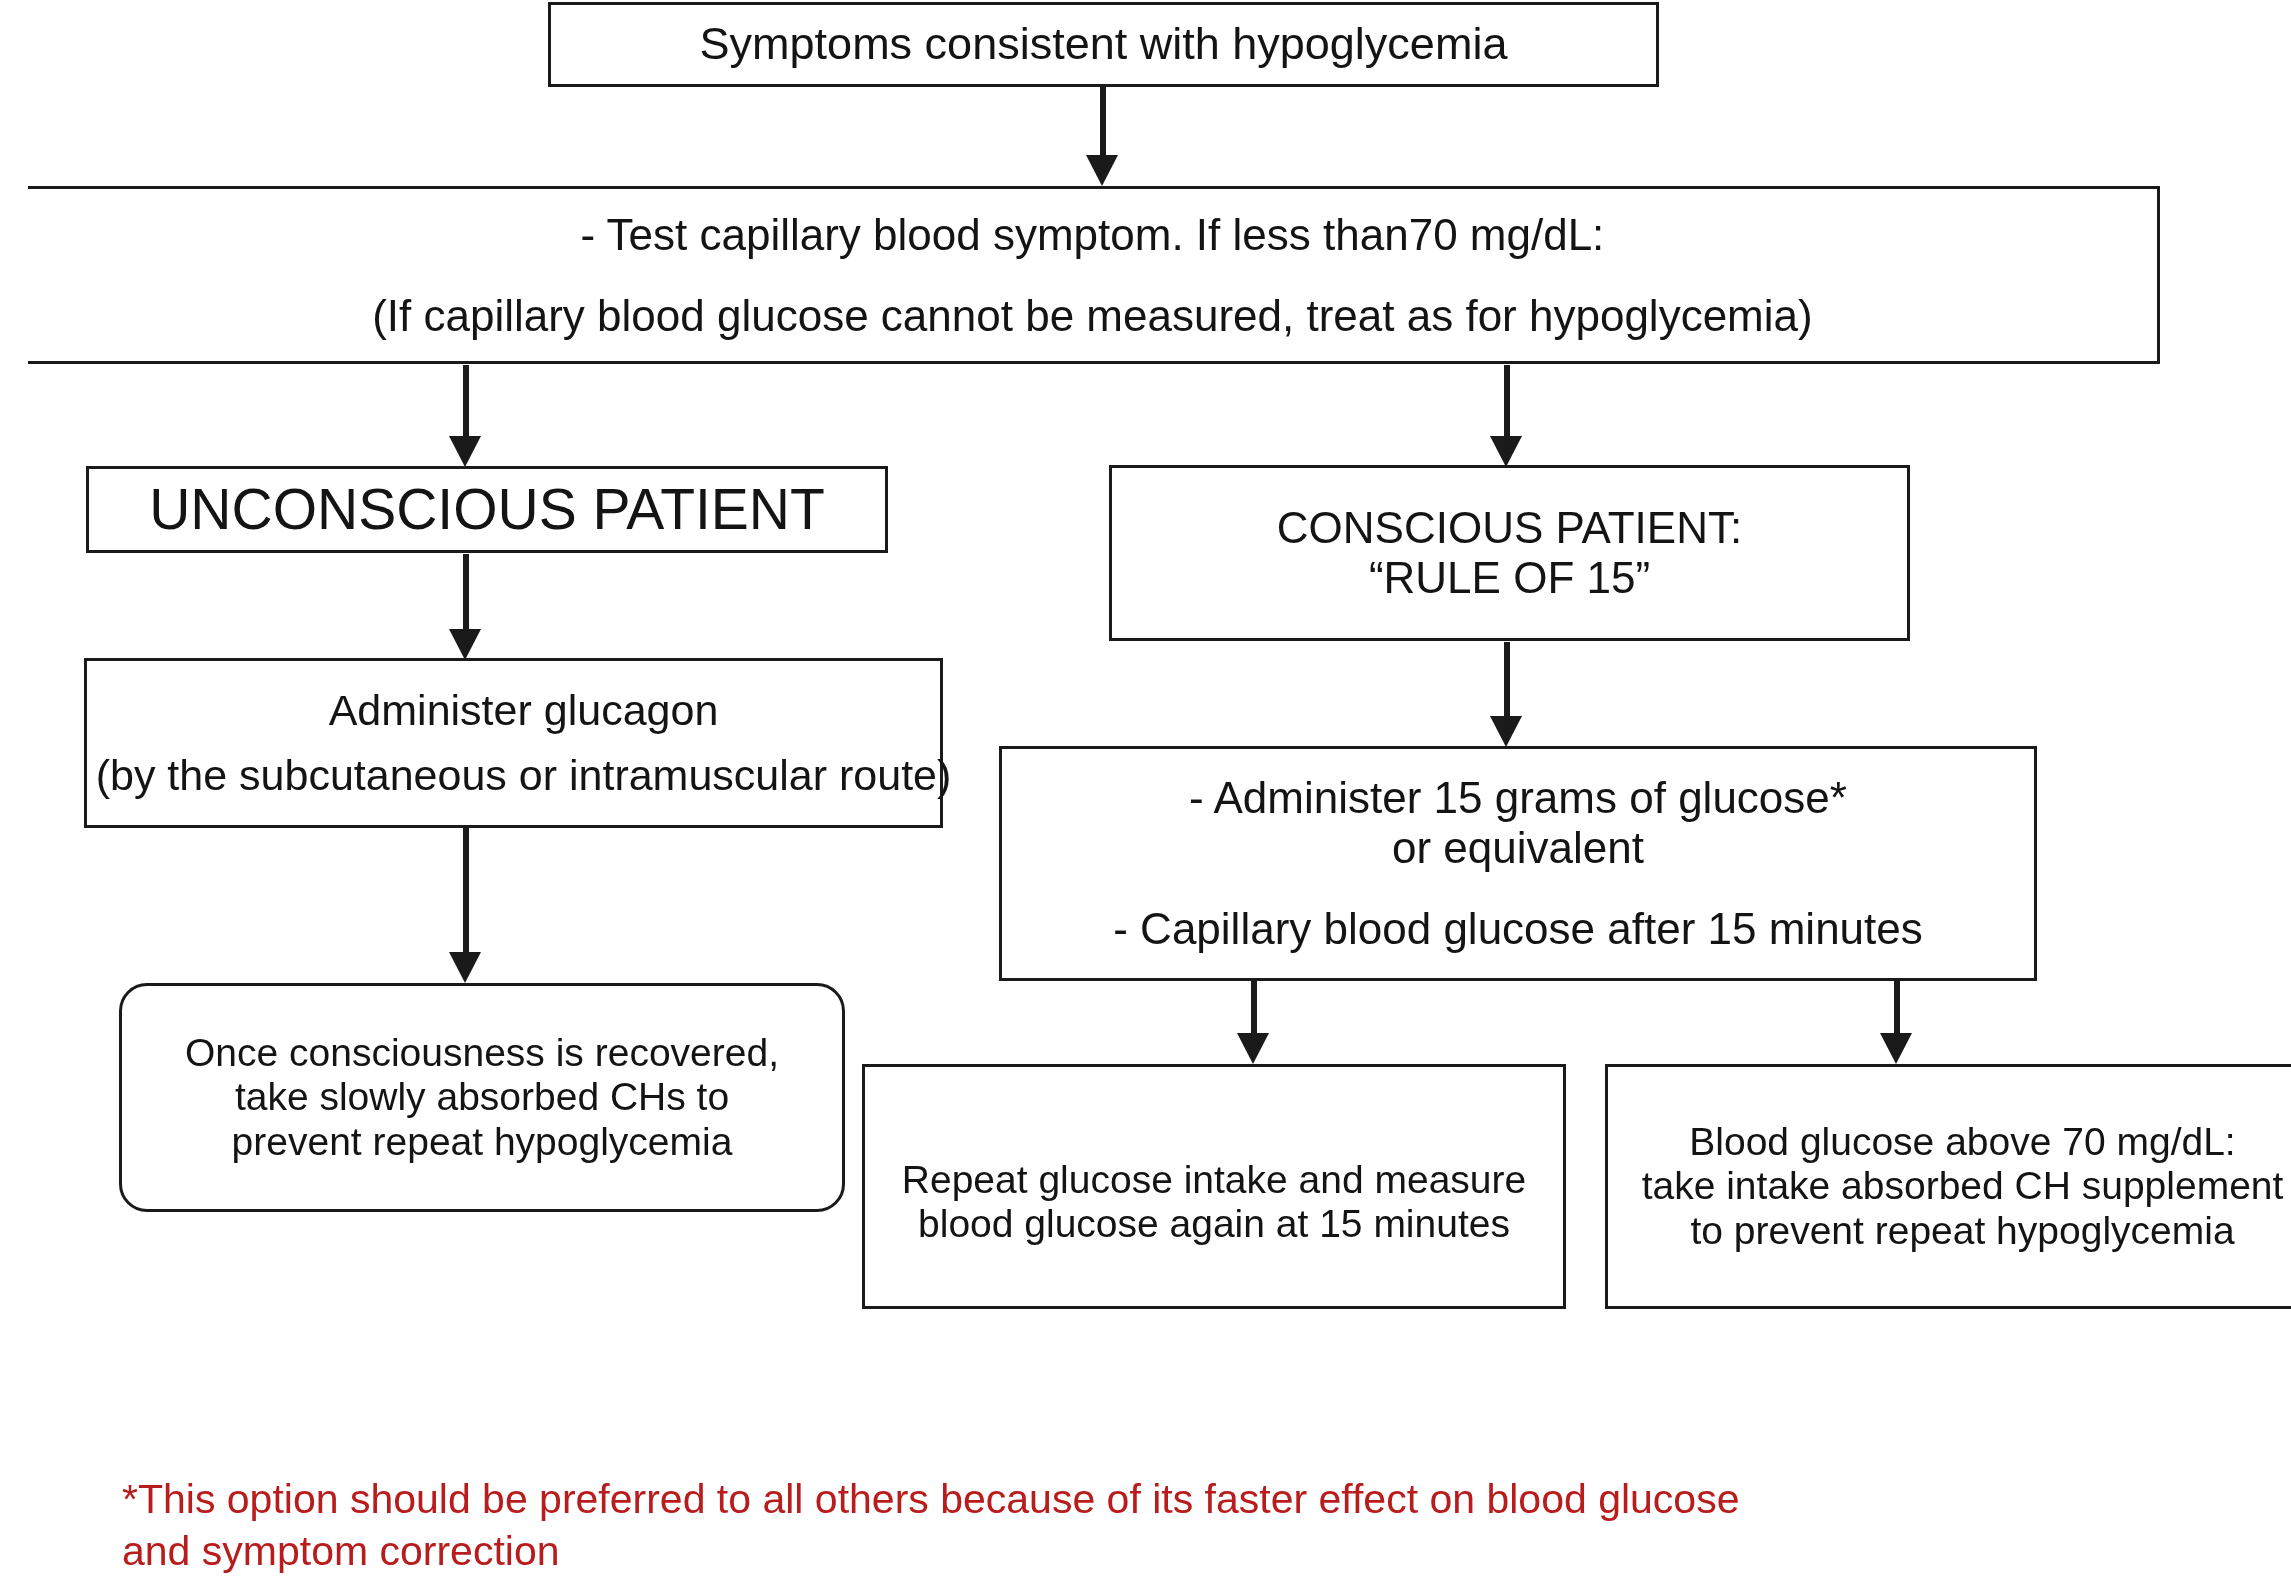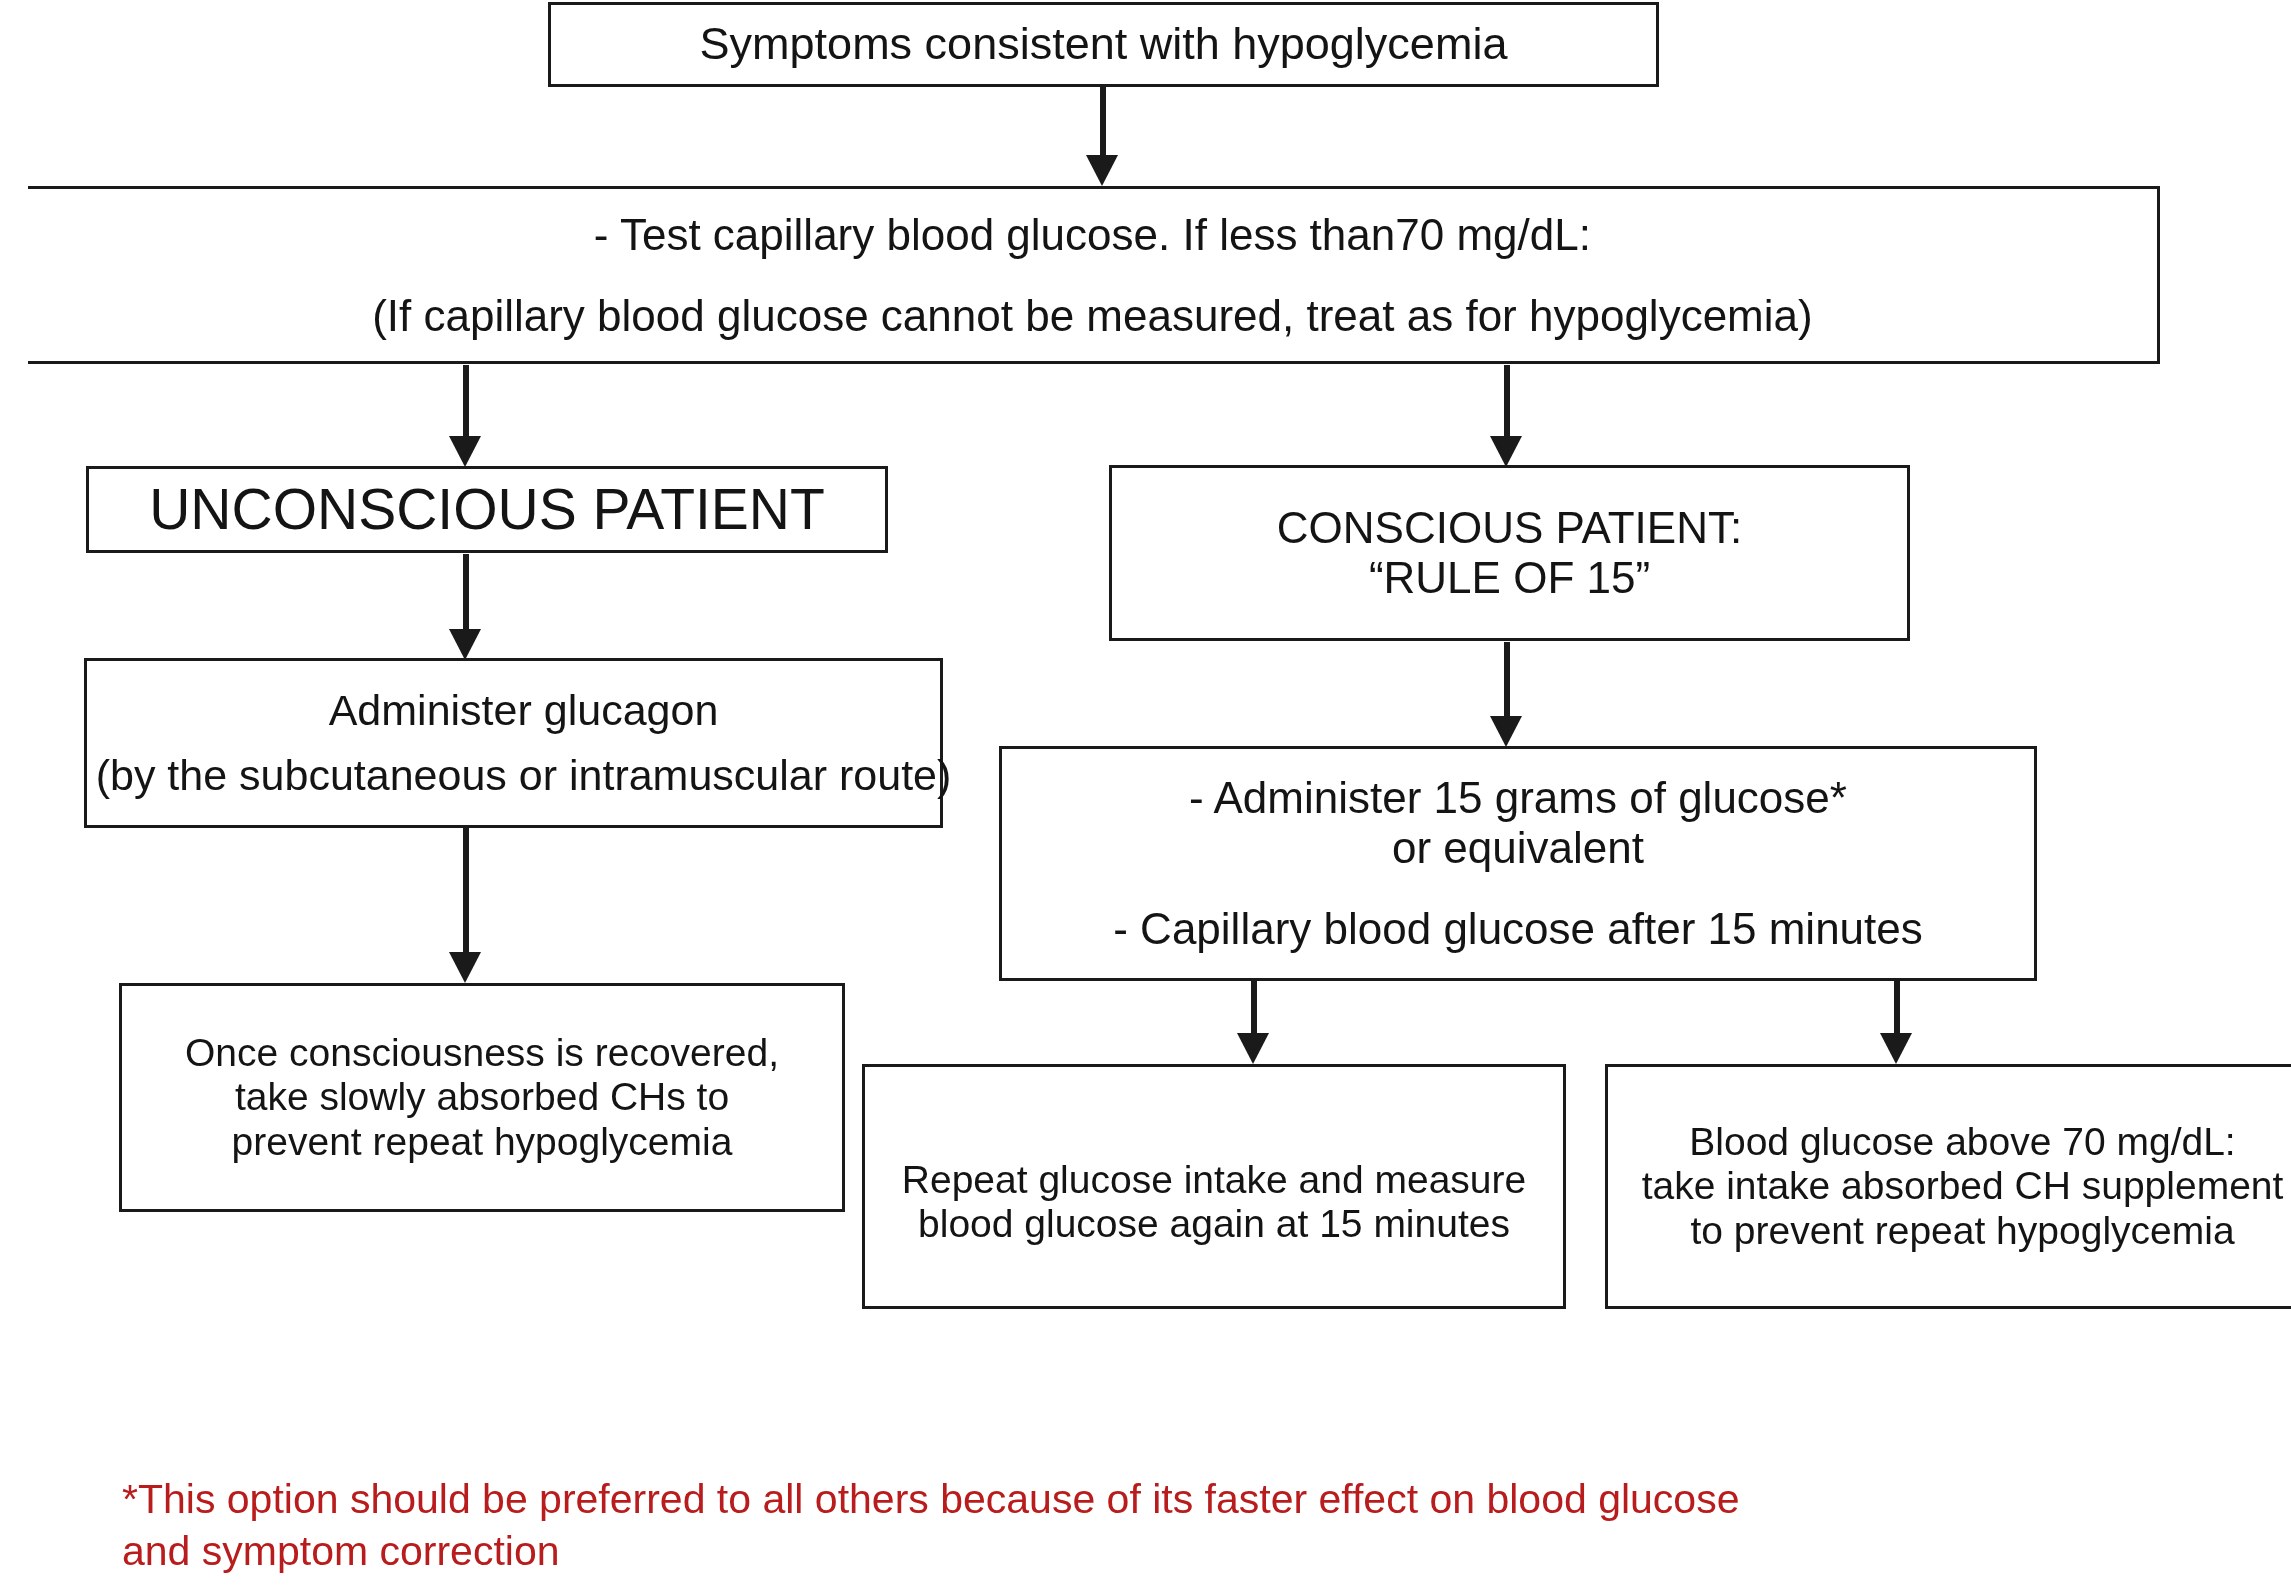--- a/index.html
+++ b/index.html
@@ -73,21 +73,21 @@
   <div class="node" style="left:520px; top:1.8px; width:1111px; height:85px; font-size:45px;">
     <span class="line">Symptoms consistent with hypoglycemia</span>
   </div>
 
   <div class="conn" style="left:1072px; top:87px; height:99px;">
     <div class="stem" style="height:72px;"></div>
     <div class="head" style="top:68px;"></div>
   </div>
 
   <div class="node" style="left:-3.6px; top:186px; width:2136px; height:178px; font-size:44px;">
-    <span class="line">- Test capillary blood glucose. If less than70 mg/dL:</span>
+    <span class="line">- Test capillary blood symptom. If less than70 mg/dL:</span>
     <div class="gap-md"></div>
     <span class="line">(If capillary blood glucose cannot be measured, treat as for hypoglycemia)</span>
   </div>
 
   <div class="conn" style="left:435px; top:365px; height:102px;">
     <div class="stem" style="height:75px;"></div>
     <div class="head" style="top:71px;"></div>
   </div>
 
   <div class="conn" style="left:1476px; top:365px; height:102px;">
@@ -135,21 +135,21 @@
   <div class="conn" style="left:1223px; top:980px; height:84px;">
     <div class="stem" style="height:56px;"></div>
     <div class="head" style="top:53px;"></div>
   </div>
 
   <div class="conn" style="left:1866px; top:980px; height:84px;">
     <div class="stem" style="height:56px;"></div>
     <div class="head" style="top:53px;"></div>
   </div>
 
-  <div class="node" style="left:91px; top:983px; width:726px; height:229px; font-size:39px;">
+  <div class="node" style="left:91px; top:983px; width:726px; height:229px; font-size:39px;border-radius:28px;">
     <span class="line">Once consciousness is recovered,</span>
     <span class="line">take slowly absorbed CHs to</span>
     <span class="line">prevent repeat hypoglycemia</span>
   </div>
 
   <div class="node" style="left:834px; top:1064px; width:704px; height:245px; font-size:39px;">
     <div class="gap-md"></div>
     <span class="line">Repeat glucose intake and measure</span>
     <span class="line">blood glucose again at 15 minutes</span>
   </div>

